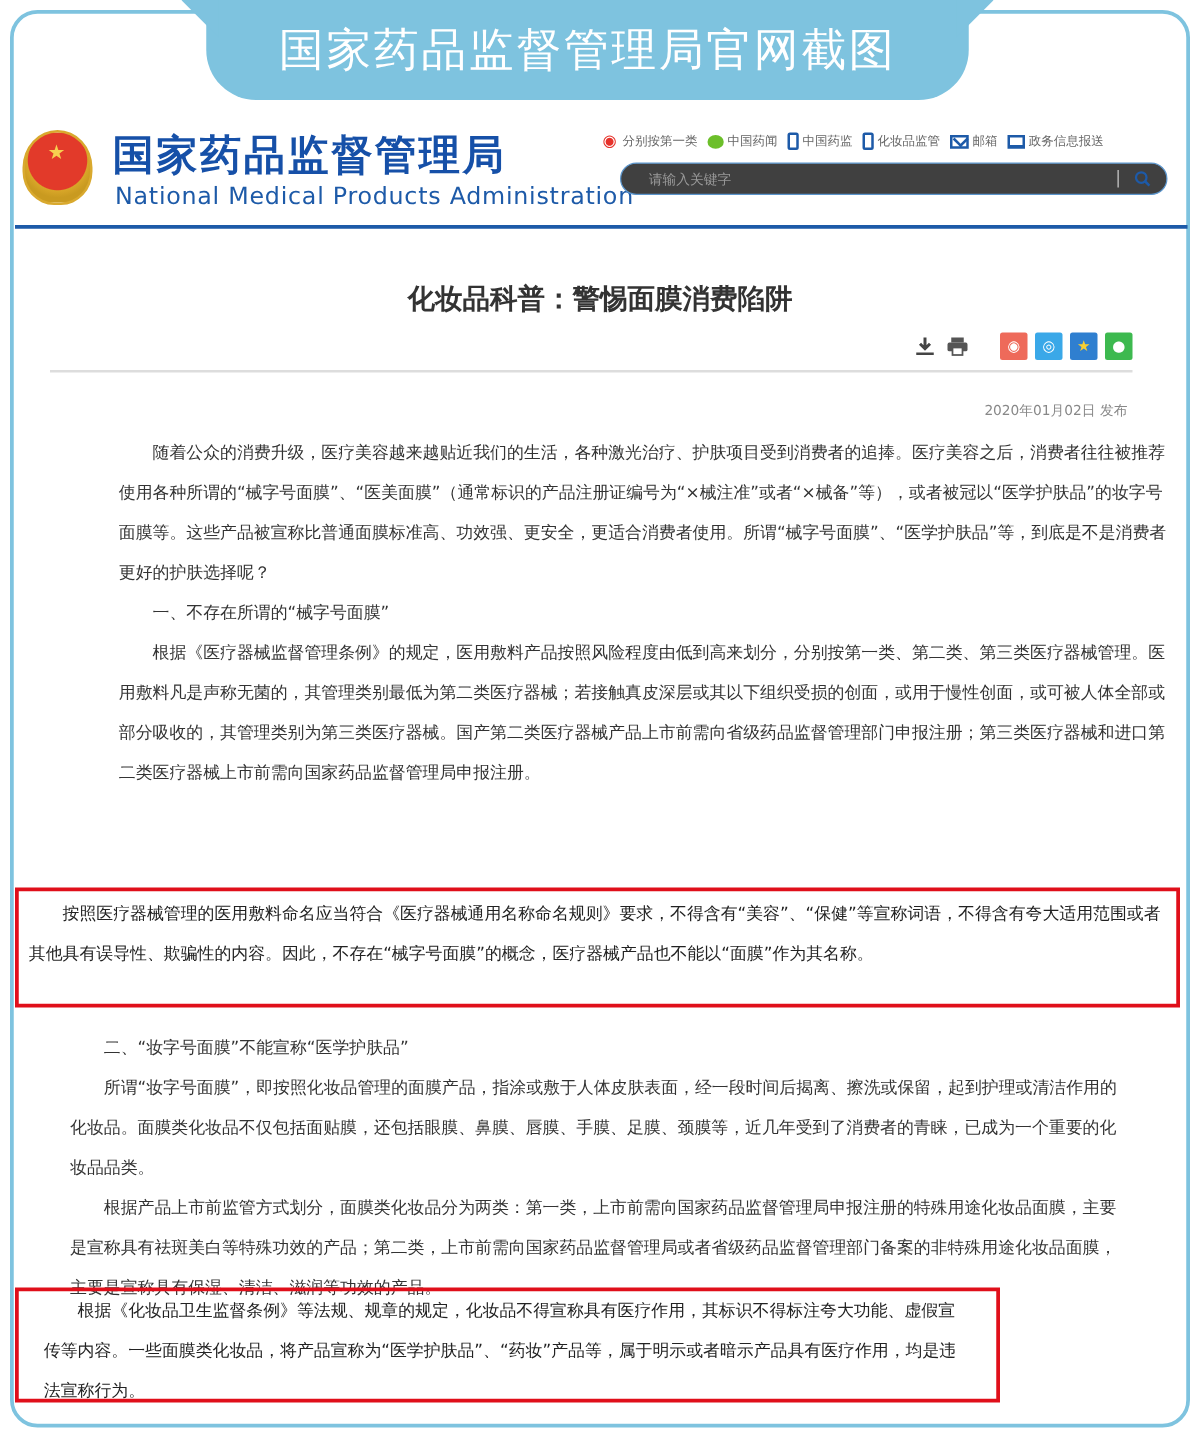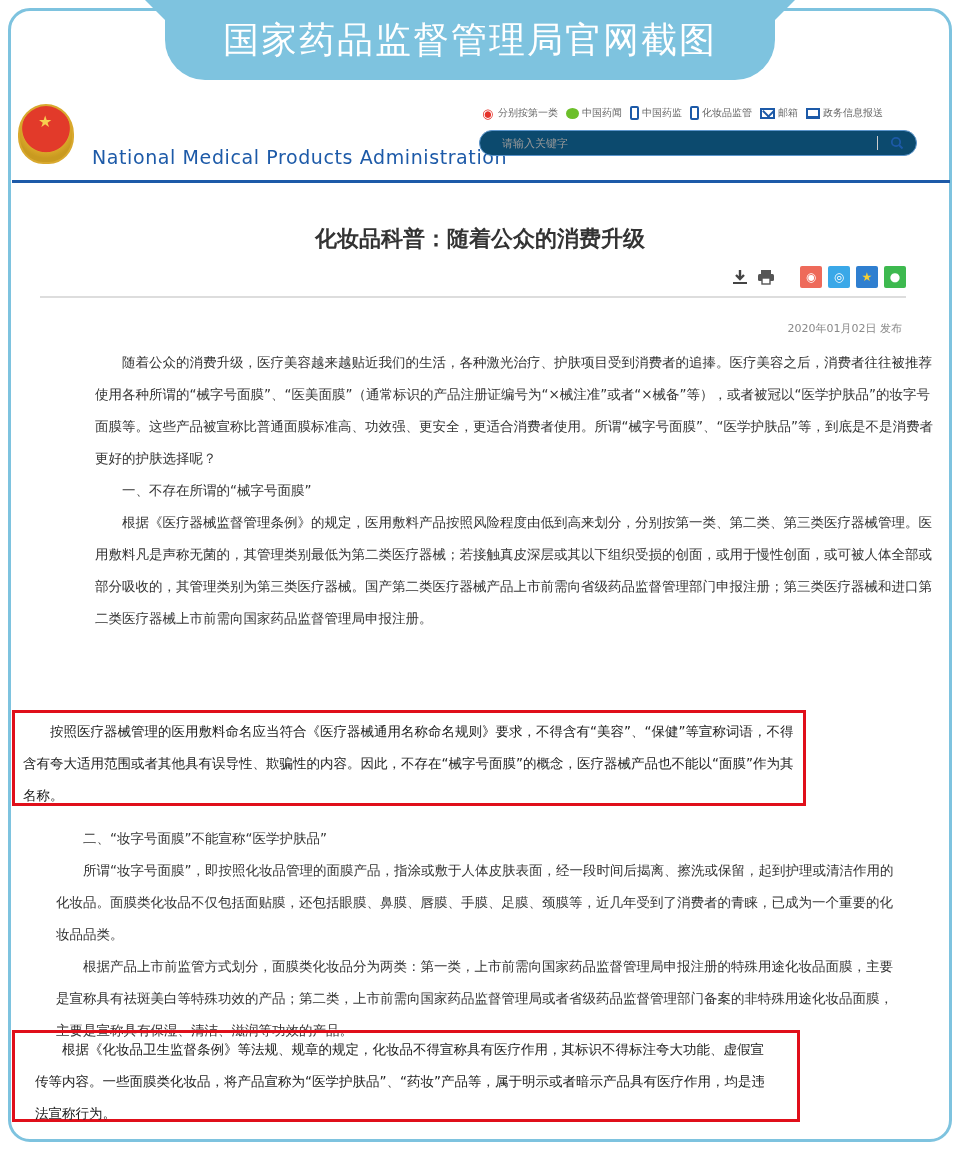--- a/index.html
+++ b/index.html
@@ -39,22 +39,22 @@
   .toplink { display: flex; align-items: center; gap: 3px; white-space: nowrap; }
   .ti { display: inline-block; width: 13px; height: 13px; }
   .ti-weibo { color: #e6322a; font-size: 13px; line-height: 13px; }
   .ti-wechat { background: #6cbf2a; border-radius: 50%; width: 13px; height: 11px; }
   .ti-phone { border: 2px solid #1d5aa8; border-radius: 2px; width: 9px; height: 14px; }
   .ti-mail { border: 2px solid #1d5aa8; width: 15px; height: 11px; position: relative; }
   .ti-mail::after { content: ""; position: absolute; left: 2px; top: -3px; width: 7px; height: 7px; border-right: 2px solid #1d5aa8; border-bottom: 2px solid #1d5aa8; transform: rotate(45deg); }
   .ti-screen { border: 2px solid #1d5aa8; width: 14px; height: 11px; border-bottom-width: 3px; }
 
   .search {
-    position: absolute; left: 467px; top: 38px; width: 438px; height: 26px;
-    border: 1.5px solid #5b95cc; border-radius: 14px; background: #0c4a6e;
+    position: absolute; left: 484px; top: 38px; width: 438px; height: 26px;
+    border: 1.5px solid #5b95cc; border-radius: 14px; background: #404040;
     display: flex; align-items: center;
   }
   .search-input { border: none; outline: none; flex: 1; padding-left: 22px; font-size: 11px; color: #999; background: transparent; font-family: "DejaVu Sans", sans-serif; }
   .search-input::placeholder { color: #999; }
   .search-sep { width: 1px; height: 14px; background: #ccc; margin-right: 8px; }
   .search-btn { width: 22px; height: 22px; display: flex; align-items: center; justify-content: center; margin-right: 8px; cursor: pointer; }
   .header-rule { position: absolute; left: 0; top: 88px; width: 938px; height: 3px; background: #1d5aa8; }
 
   
   .article-title { position: absolute; left: 0; width: 960px; top: 224px; text-align: center; font-size: 22px; color: #333; }
@@ -78,20 +78,21 @@
 </head>
 <body>
 
 <div class="frame"></div>
 <div class="banner">
   <span class="banner-title">国家药品监督管理局官网截图</span>
 </div>
 
 <div class="site-header">
   <div class="emblem"></div>
+  <div class="site-name-cn">国家药品监督管理局</div>
   <div class="site-name-en">National Medical Products Administration</div>
 
   <div class="toplinks">
     <a class="toplink">
       <span class="ti ti-weibo">◉</span>
       <span>分别按第一类</span>
     </a>
     <a class="toplink">
       <span class="ti ti-wechat"></span>
       <span>中国药闻</span>
@@ -120,21 +121,21 @@
     <span class="search-btn">
       <svg width="14" height="14" viewBox="0 0 14 14">
         <circle cx="6" cy="6" r="4.2" stroke="#1d5aa8" stroke-width="1.8" fill="none"></circle>
         <line x1="9" y1="9" x2="12.5" y2="12.5" stroke="#1d5aa8" stroke-width="2"></line>
       </svg>
     </span>
   </div>
   <div class="header-rule"></div>
 </div>
 
-<h1 class="article-title">化妆品科普：随着公众的消费升级</h1>
+<h1 class="article-title">化妆品科普：警惕面膜消费陷阱</h1>
 
 <div class="tools">
   <span class="tool">
     <svg width="16" height="16" viewBox="0 0 16 16">
       <path d="M8 1v9M4 6l4 4 4-4" stroke="#444" stroke-width="2.4" fill="none"></path>
       <rect x="1" y="13" width="14" height="2" fill="#444"></rect>
     </svg>
   </span>
   <span class="tool">
     <svg width="18" height="16" viewBox="0 0 18 16">
@@ -158,21 +159,21 @@
 </div>
 <div class="article-rule"></div>
 <div class="pubdate">2020年01月02日 发布</div>
 
 <div class="body-text" style="top:346px;margin-left:39px;">
   <p class="p">随着公众的消费升级，医疗美容越来越贴近我们的生活，各种激光治疗、护肤项目受到消费者的追捧。医疗美容之后，消费者往往被推荐使用各种所谓的“械字号面膜”、“医美面膜”（通常标识的产品注册证编号为“×械注准”或者“×械备”等），或者被冠以“医学护肤品”的妆字号面膜等。这些产品被宣称比普通面膜标准高、功效强、更安全，更适合消费者使用。所谓“械字号面膜”、“医学护肤品”等，到底是不是消费者更好的护肤选择呢？</p>
   <p class="h">一、不存在所谓的“械字号面膜”</p>
   <p class="p">根据《医疗器械监督管理条例》的规定，医用敷料产品按照风险程度由低到高来划分，分别按第一类、第二类、第三类医疗器械管理。医用敷料凡是声称无菌的，其管理类别最低为第二类医疗器械；若接触真皮深层或其以下组织受损的创面，或用于慢性创面，或可被人体全部或部分吸收的，其管理类别为第三类医疗器械。国产第二类医疗器械产品上市前需向省级药品监督管理部门申报注册；第三类医疗器械和进口第二类医疗器械上市前需向国家药品监督管理局申报注册。</p>
 </div>
 
-<div class="hl-box" style="left:12px; top:710px; width:794px; height:96px; padding:2px 8px 0 8px;">
+<div class="hl-box" style="left:12px; top:710px; width:932px; height:96px; padding:2px 8px 0 8px;">
   <p class="hl-text">按照医疗器械管理的医用敷料命名应当符合《医疗器械通用名称命名规则》要求，不得含有“美容”、“保健”等宣称词语，不得含有夸大适用范围或者其他具有误导性、欺骗性的内容。因此，不存在“械字号面膜”的概念，医疗器械产品也不能以“面膜”作为其名称。</p>
 </div>
 
 <div class="body-text" style="top:822px;">
   <p class="h">二、“妆字号面膜”不能宣称“医学护肤品”</p>
   <p class="p">所谓“妆字号面膜”，即按照化妆品管理的面膜产品，指涂或敷于人体皮肤表面，经一段时间后揭离、擦洗或保留，起到护理或清洁作用的化妆品。面膜类化妆品不仅包括面贴膜，还包括眼膜、鼻膜、唇膜、手膜、足膜、颈膜等，近几年受到了消费者的青睐，已成为一个重要的化妆品品类。</p>
   <p class="p">根据产品上市前监管方式划分，面膜类化妆品分为两类：第一类，上市前需向国家药品监督管理局申报注册的特殊用途化妆品面膜，主要是宣称具有祛斑美白等特殊功效的产品；第二类，上市前需向国家药品监督管理局或者省级药品监督管理部门备案的非特殊用途化妆品面膜，主要是宣称具有保湿、清洁、滋润等功效的产品。</p>
 </div>
 
 <div class="hl-box" style="left:12px; top:1030px; width:788px; height:92px; padding:0 20px;">

